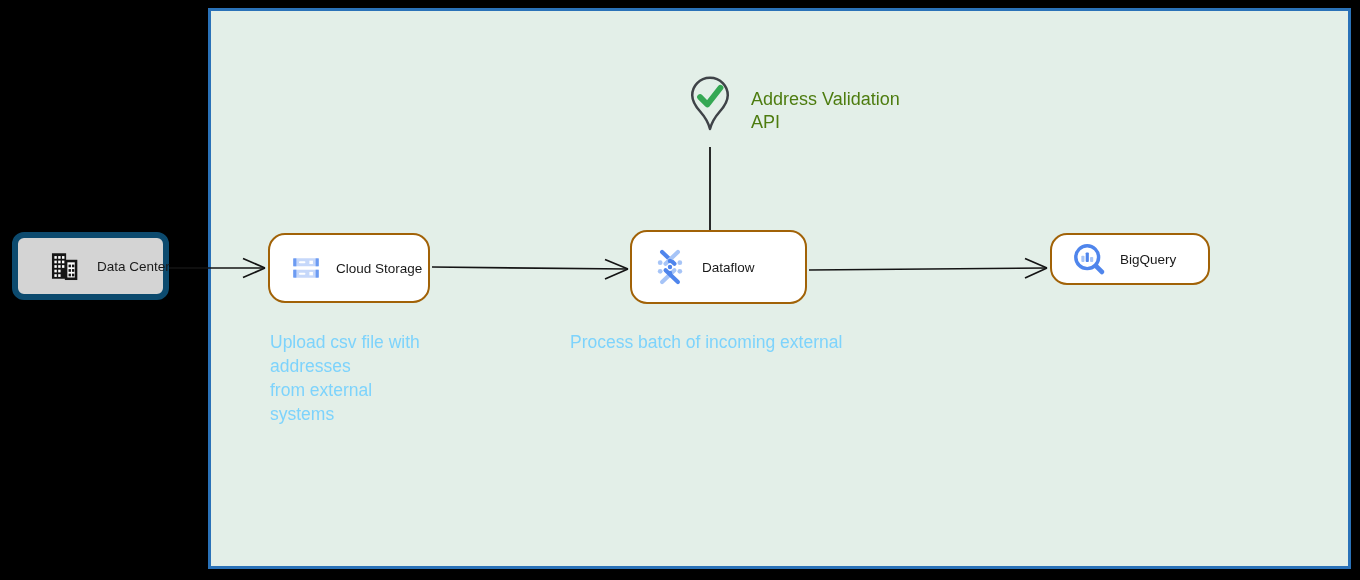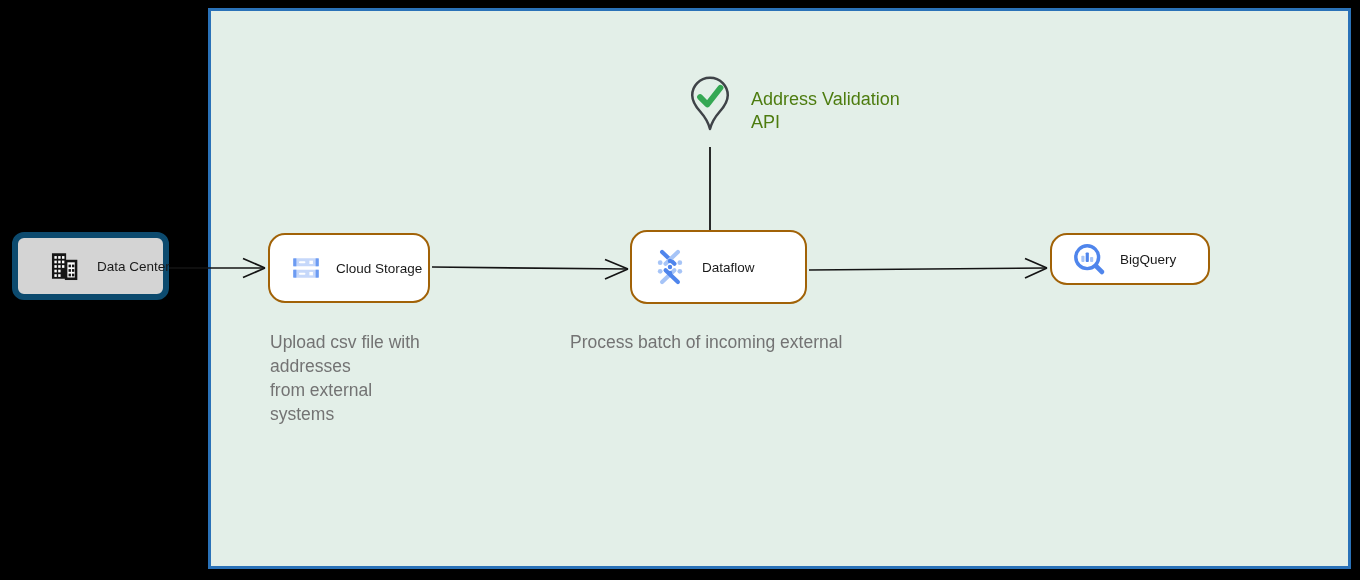--- a/index.html
+++ b/index.html
@@ -20,21 +20,21 @@
   .node-label{font-size:13.5px;color:#1a1a1a;white-space:nowrap;}
   .node-datacenter{
     background:#d4d4d4;border:6px solid #0c4a6e;border-radius:12px;gap:16px;padding-left:29px;
   }
   .pin{position:absolute;left:687px;top:74px;width:46px;height:62px;}
   .pin-label{
     position:absolute;left:751px;top:88px;font-size:18px;line-height:23px;
     color:#4d7c0f;white-space:pre-line;
   }
   .caption{
-    position:absolute;color:#737373;font-size:17.5px;line-height:24px;white-space:pre-line;
+    position:absolute;color:#7dd3fc;font-size:17.5px;line-height:24px;white-space:pre-line;
   }
   .caption-cs{left:270px;top:330px;}
   .caption-df{left:570px;top:330px;}
   .caption-bq{left:989px;top:330px;}
   .icon{flex:0 0 auto;}
 </style>
 </head>
 <body>
 
 <div class="canvas">

